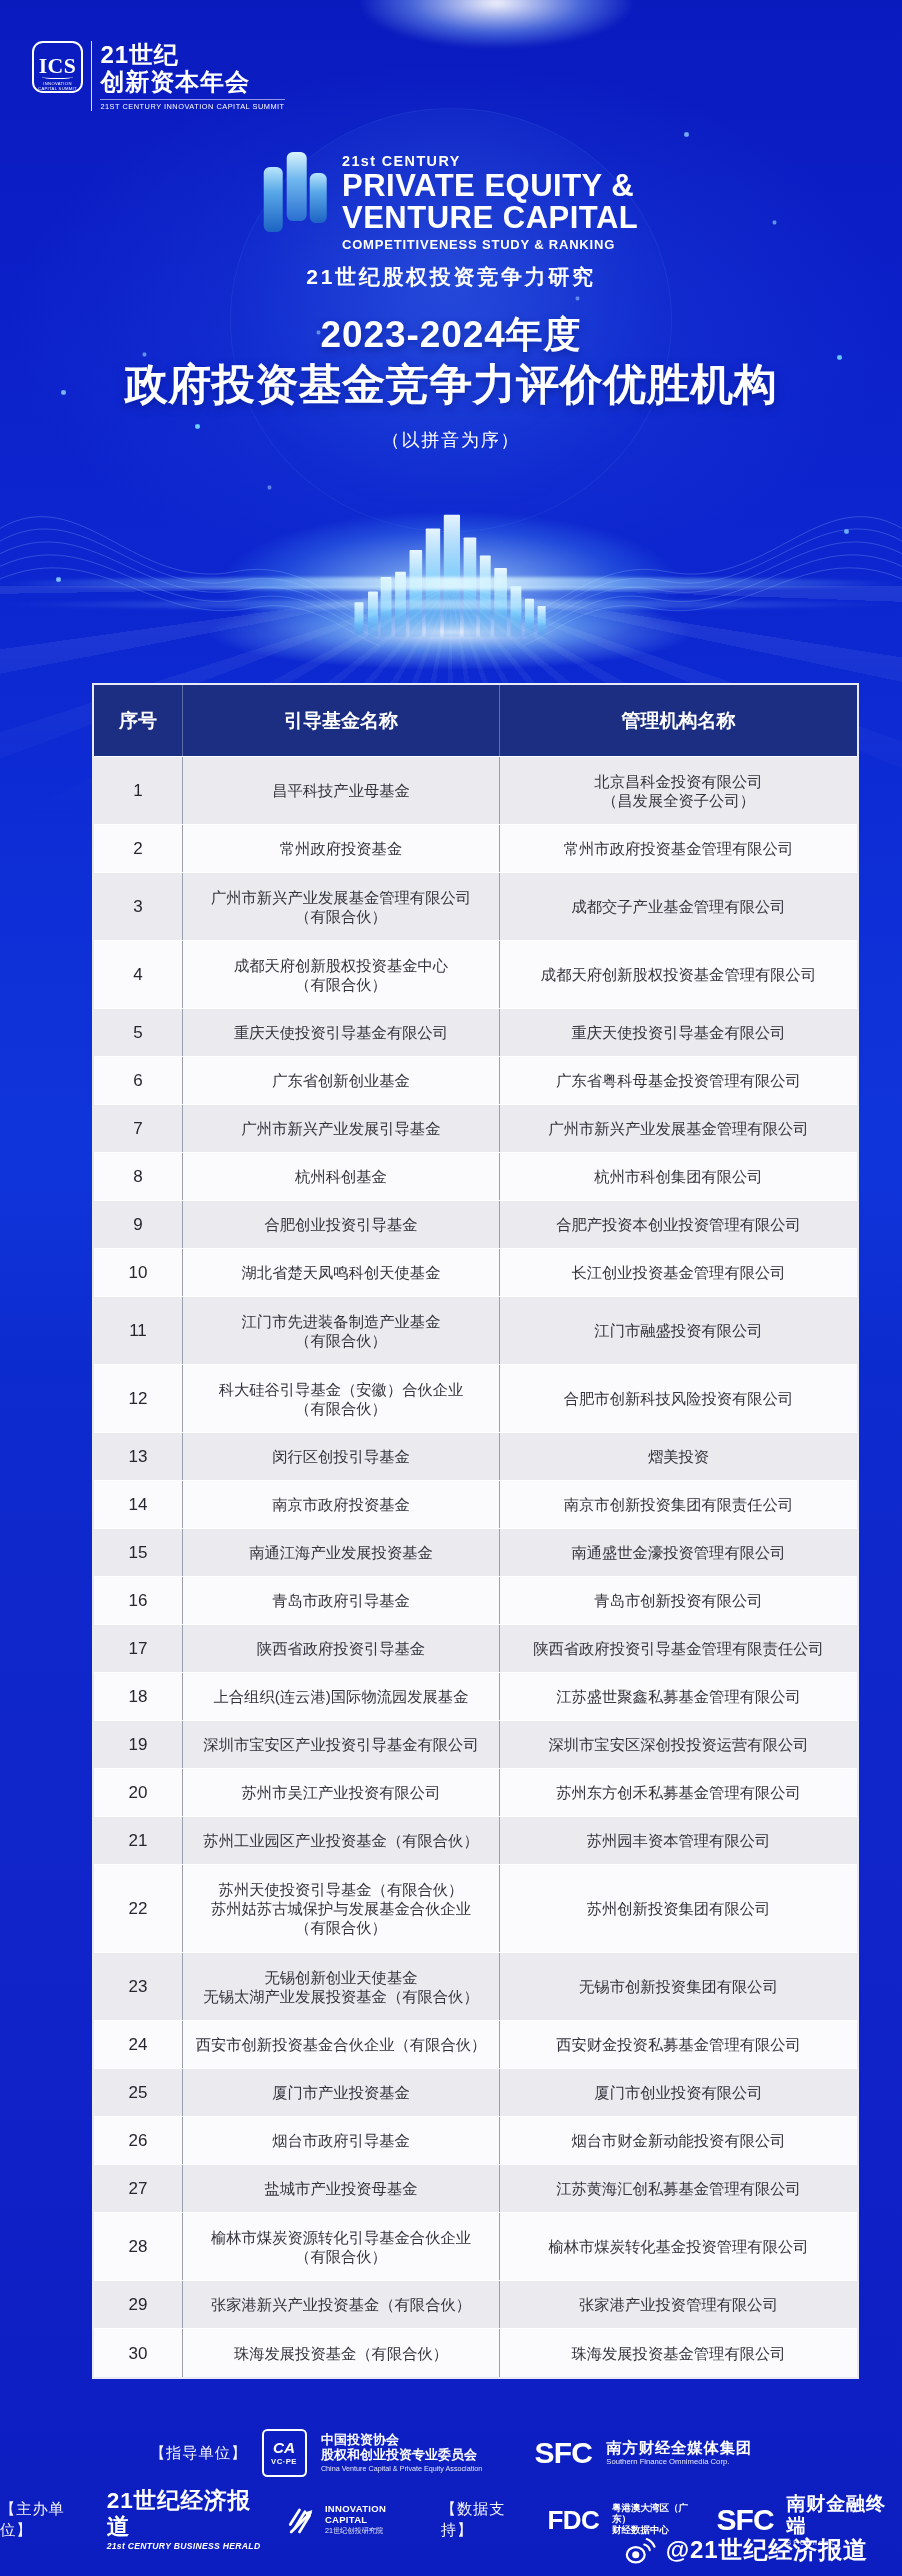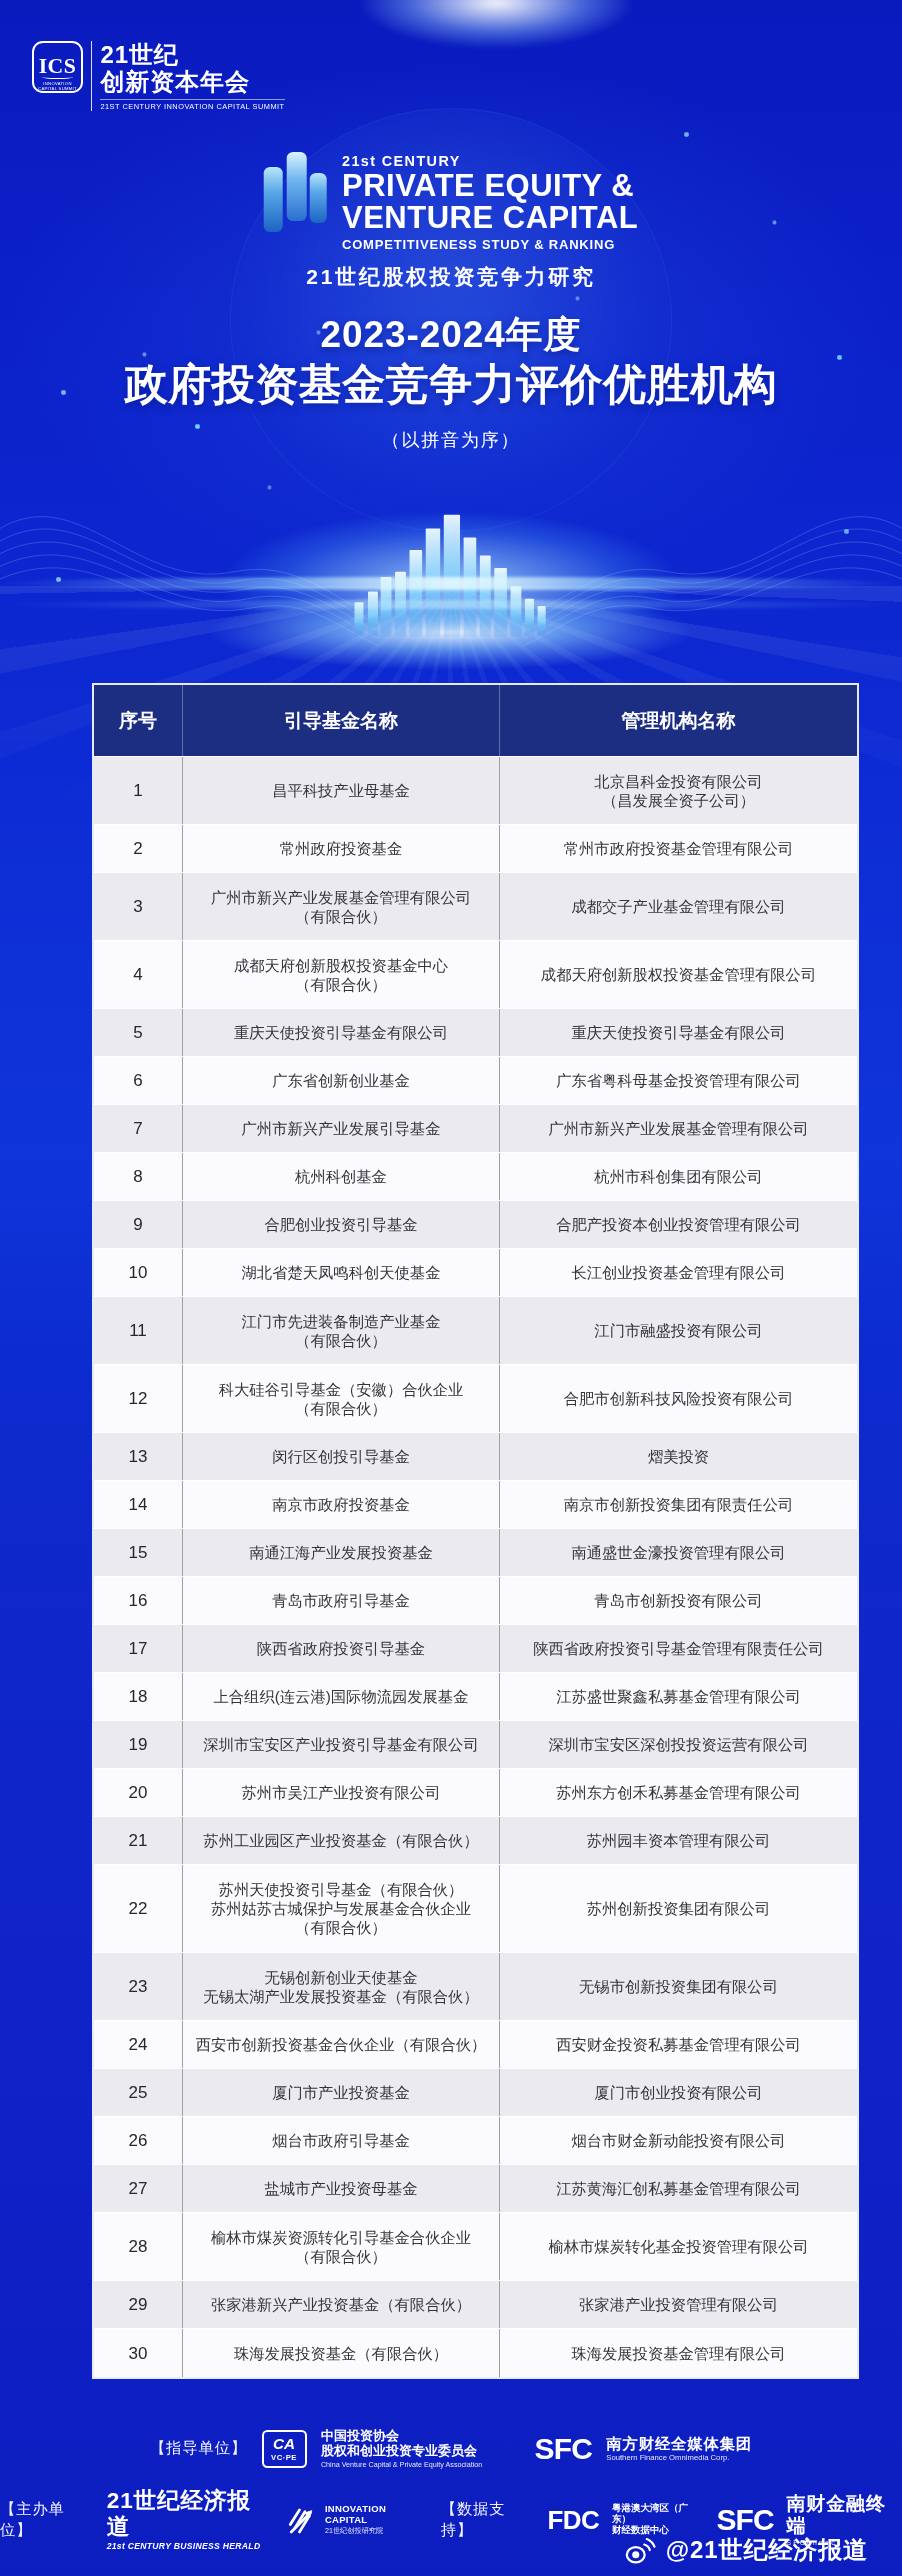--- a/index.html
+++ b/index.html
@@ -73,21 +73,21 @@
   .trow:nth-child(odd){background:#eaeaef;}
   .trow:nth-child(even){background:#fbfbfd;}
   .trow .tcell{font-size:15.3px;color:#33343c;line-height:19px;}
   .trow .c-no{font-size:17px;color:#26262e;}
   .trow .c-fund,.trow .c-mgr{border-left:0.9px solid #9aa0b0;}
   
   .f-row{position:absolute;left:0;width:100%;display:flex;justify-content:center;align-items:center;}
   .f-row1{top:2429px;gap:14.4px;}
   .f-row2{top:2488px;gap:12.6px;}
   .f-label{font-size:15.3px;letter-spacing:0.9px;opacity:.95;}
-  .ca-box{width:45px;height:38px;border:2.3px solid #fff;border-radius:5.4px;display:flex;flex-direction:column;align-items:center;justify-content:center;line-height:1;}
+  .ca-box{width:45px;height:48px;border:2.3px solid #fff;border-radius:5.4px;display:flex;flex-direction:column;align-items:center;justify-content:center;line-height:1;}
   .ca-top{font-size:15.3px;font-weight:bold;font-style:italic;}
   .ca-bottom{font-size:7.7px;font-weight:bold;letter-spacing:0.5px;margin-top:2.7px;}
   .stack{display:flex;flex-direction:column;line-height:1.15;}
   .cvca .l1,.cvca .l2{font-size:13px;font-weight:bold;}
   .cvca .l3{font-size:7.2px;margin-top:1.8px;opacity:.9;}
   .big-acr{font-size:30px;font-weight:900;letter-spacing:-0.9px;line-height:1;}
   .sfc .l1{font-size:15.3px;font-weight:bold;letter-spacing:0.9px;}
   .sfc .l2{font-size:7.7px;margin-top:1.8px;opacity:.9;}
   .herald .l1{font-size:22.6px;font-weight:900;letter-spacing:0.9px;}
   .herald .l2{font-size:8.6px;font-weight:bold;font-style:italic;margin-top:1.8px;letter-spacing:0.3px;}

